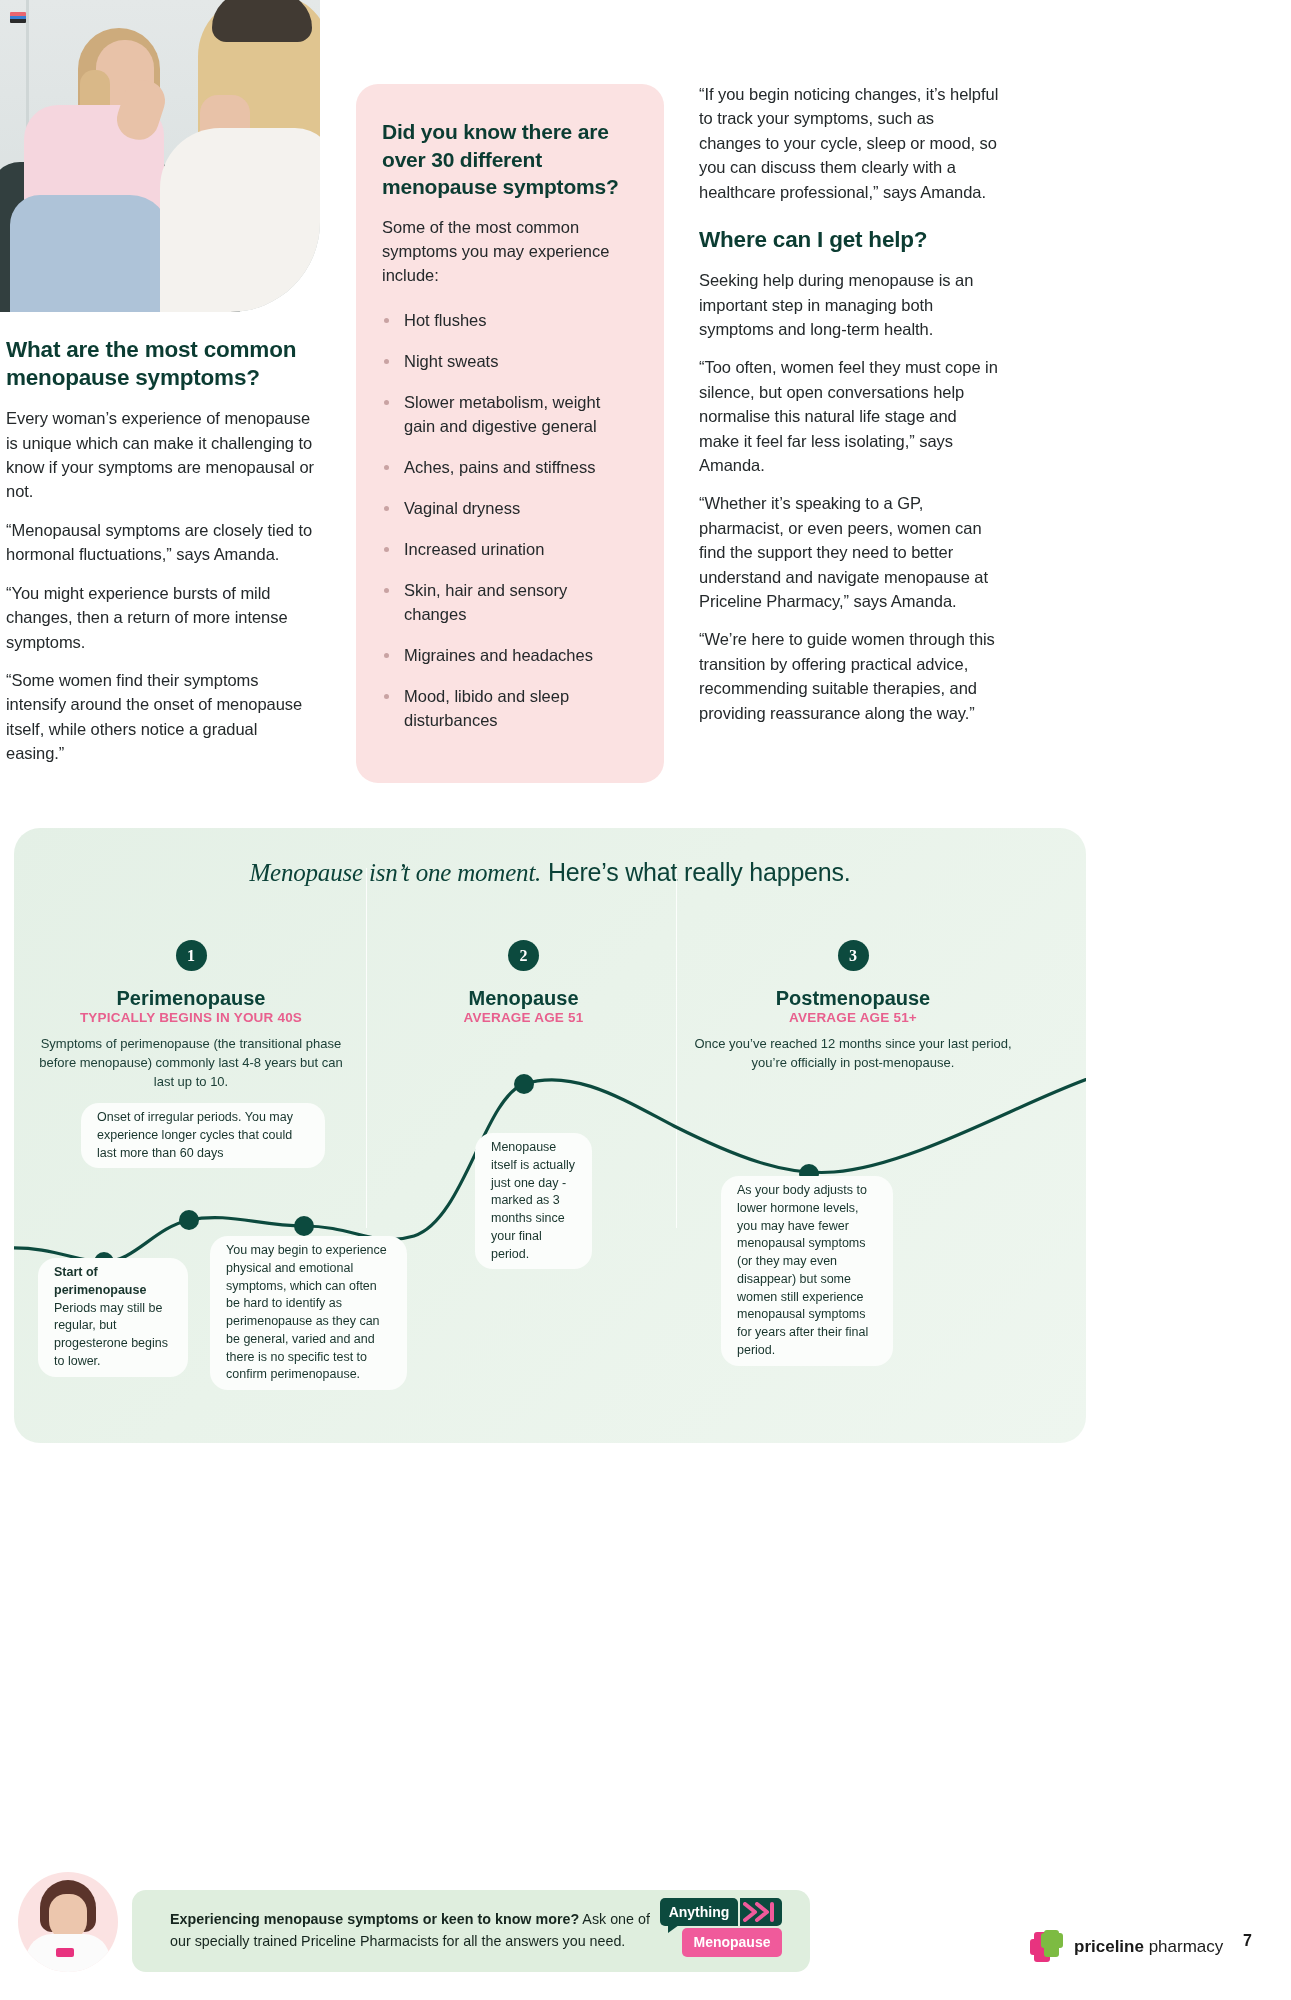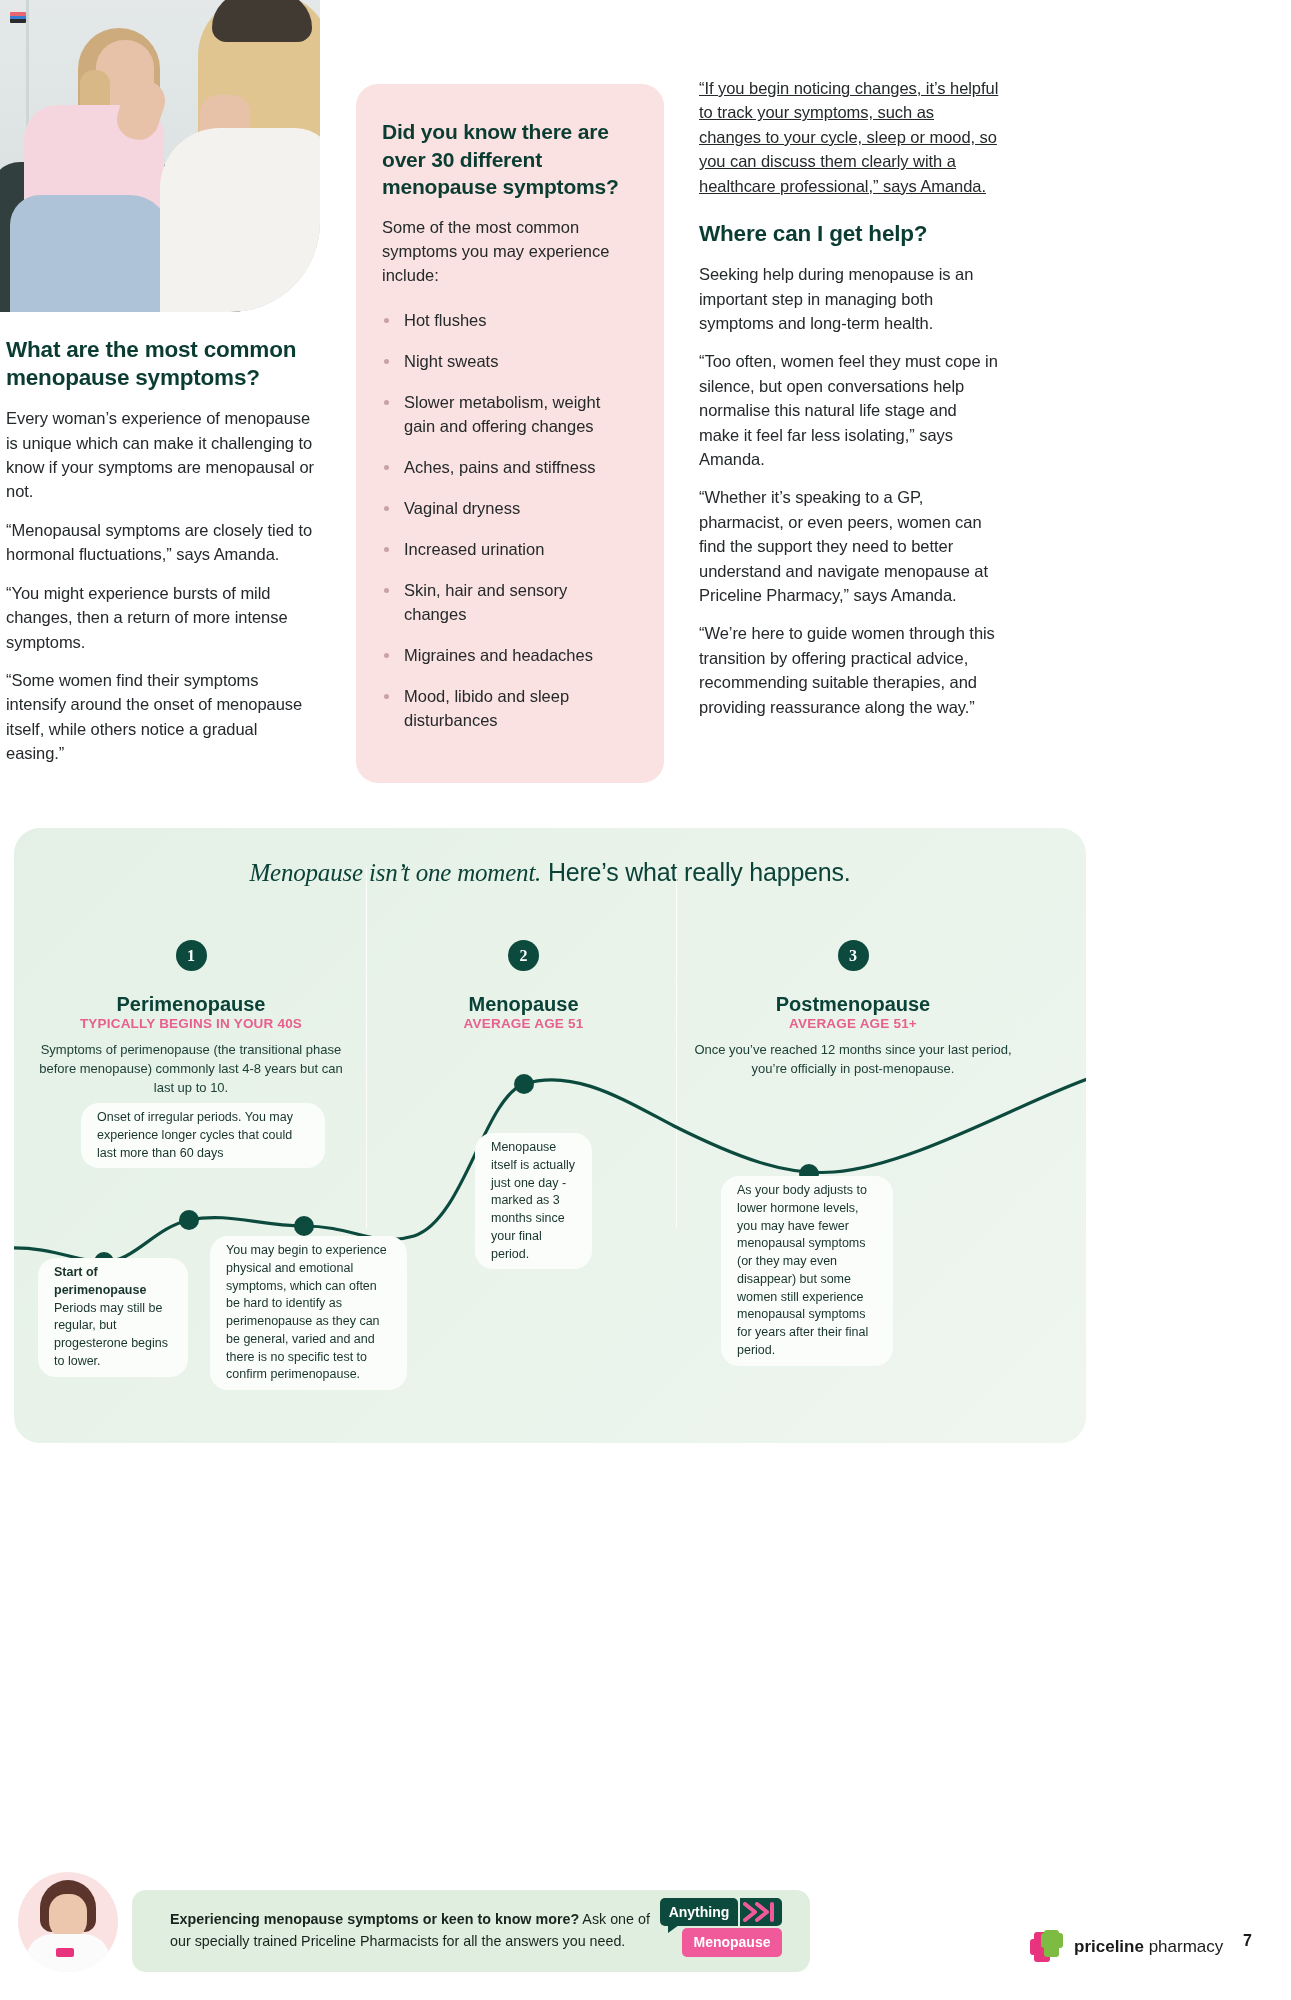--- a/index.html
+++ b/index.html
@@ -70,41 +70,41 @@
     font-size: 16.5px; line-height: 1.45; color: #24292b; position: relative;
     padding-left: 22px; margin-bottom: 17px;
   }
   #pink-box li::before {
     content: ""; position: absolute; left: 2px; top: 9px;
     width: 5px; height: 5px; border-radius: 50%; background: #c9a3a3;
   }
 
   
   #right-col { left: 699px; top: 72px; width: 300px; }
-  #right-col p.body:first-child { margin-top: 4px; text-decoration: underline; }
+  #right-col p.body:first-child { margin-top: 10px; }
   #right-col h2.sec-head { margin-top: 22px; }
 
   
   #timeline-panel {
     position: absolute; left: 14px; top: 828px; width: 1072px; height: 615px;
     background: linear-gradient(135deg, #e4f0e6 0%, #e9f3ea 45%, #eef6ef 100%);
     border-radius: 26px; overflow: hidden;
   }
   #tl-title { text-align: center; margin-top: 30px; font-size: 25px; color: #0b4238; letter-spacing: -0.2px; }
   #tl-title .ital { font-family: "Liberation Serif", serif; font-style: italic; font-weight: 400; }
   #tl-title .reg { font-weight: 400; }
   #tl-sub { text-align: center; margin-top: 14px; font-size: 20px; color: #0b4238; }
 
   .stage { position: absolute; text-align: center; }
   .stage .num {
     width: 31px; height: 31px; border-radius: 50%; background: #0c4a3e;
     color: #ffffff; font-size: 16px; font-weight: 700; line-height: 31px;
     margin: 0 auto; font-family: "Liberation Serif", serif;
   }
-  .stage .name { margin-top: 22px; font-size: 20px; font-weight: 700; color: #0b4238; }
+  .stage .name { margin-top: 16px; font-size: 20px; font-weight: 700; color: #0b4238; }
   .stage .age { font-size: 13.5px; font-weight: 700; color: #E8608E; letter-spacing: 0.2px; }
   .stage .desc { margin-top: 10px; font-size: 13px; line-height: 1.45; color: #1d4038; }
 
   #stage-1 { left: 22px; top: 112px; width: 310px; }
   #stage-2 { left: 382px; top: 112px; width: 255px; }
   #stage-3 { left: 680px; top: 112px; width: 318px; }
 
   .divider { position: absolute; top: 40px; width: 1px; height: 360px; background: rgba(255,255,255,0.85); }
   #div-1 { left: 352px; }
   #div-2 { left: 662px; }
@@ -206,21 +206,21 @@
       <p class="body">“You might experience bursts of mild changes, then a return of more intense symptoms.</p>
       <p class="body">“Some women find their symptoms intensify around the onset of menopause itself, while others notice a gradual easing.”</p>
     </div>
 
     <div class="col" id="pink-box">
       <h3>Did you know there are over 30 different menopause symptoms?</h3>
       <div class="intro">Some of the most common symptoms you may experience include:</div>
       <ul>
         <li>Hot flushes</li>
         <li>Night sweats</li>
-        <li>Slower metabolism, weight gain and offering changes</li>
+        <li>Slower metabolism, weight gain and digestive general</li>
         <li>Aches, pains and stiffness</li>
         <li>Vaginal dryness</li>
         <li>Increased urination</li>
         <li>Skin, hair and sensory changes</li>
         <li>Migraines and headaches</li>
         <li>Mood, libido and sleep disturbances</li>
       </ul>
     </div>
 
     <div class="col" id="right-col">

